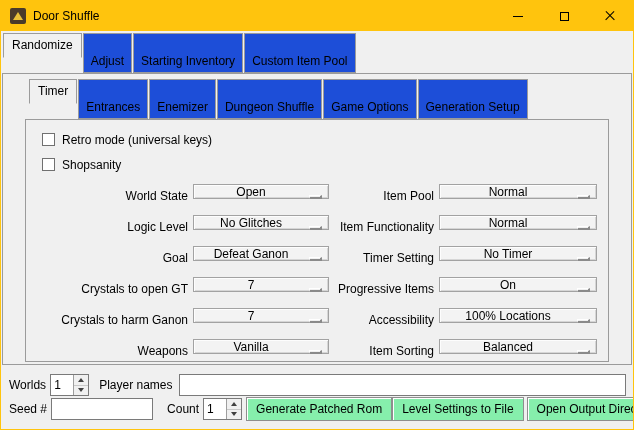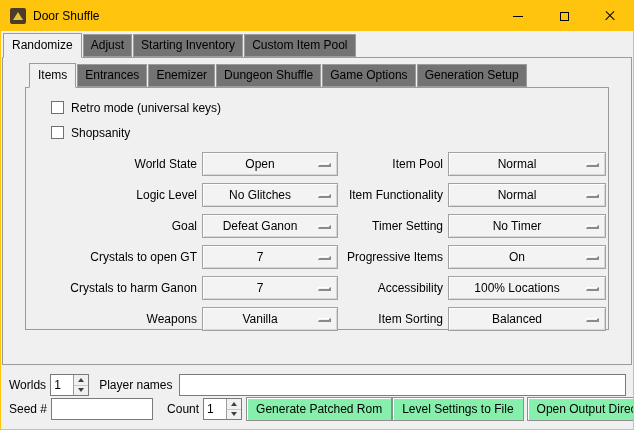--- a/index.html
+++ b/index.html
@@ -46,26 +46,26 @@
   .glyph-close { position:relative; width:12px; height:12px; }
   .glyph-close::before, .glyph-close::after {
     content:""; position:absolute; left:0; top:5px;
     width:12px; height:1.4px; background:#000;
   }
   .glyph-close::before { transform:rotate(45deg); }
   .glyph-close::after  { transform:rotate(-45deg); }
 
   
   .main { flex:1; display:flex; flex-direction:column; }
-  .tabs { display:flex; align-items:center; position:relative; z-index:2; }
+  .tabs { display:flex; align-items:flex-start; position:relative; z-index:2; }
   .outer-tabs { margin:2px 0 0 2px; }
   .inner-tabs { margin:5px 0 0 26px; }
   .tab {
-    padding:3px 7px 4px 7px;
-    background:#737373;
+    padding:20px 7px 4px 7px;
+    background:#1d4ed8;
     border:1px solid #9b9b9b;
     margin-right:1px;
     white-space:nowrap;
     cursor:pointer;
   }
   .tab.active {
     background:#f0f0f0;
     padding:4px 8px 5px 8px;
     border-bottom:1px solid #f0f0f0;
     margin-bottom:-1px;
@@ -77,21 +77,21 @@
     border:1px solid #9b9b9b;
     margin:0 1px;
     position:relative; z-index:1;
     display:flex; flex-direction:column;
   }
   .inner-pane {
     margin:0 22px;
     border:1px solid #9b9b9b;
     height:243px;
     background:#f0f0f0;
-    padding:7px 0 0 21px;
+    padding:7px 0 0 12px;
     position:relative; z-index:1;
   }
 
   
   .checkbox-row {
     display:flex; align-items:center;
     height:25px; padding-left:4px;
     cursor:pointer;
   }
   .checkbox-box {
@@ -108,21 +108,21 @@
     grid-template-columns:150px 136px 100px 158px;
     column-gap:5px;
     row-gap:7px;
   }
   .opt-label {
     text-align:right;
     line-height:24px;
     white-space:nowrap;
   }
   .dropdown {
-    height:24px;
+    height:15px;
     background:#f3f3f3;
     border:1px solid #a2a2a2;
     box-shadow: inset 1px 1px 0 #fdfdfd, inset -1px -1px 0 #d6d6d6;
     display:flex; align-items:center; justify-content:center;
     position:relative;
     padding-right:20px;
     cursor:pointer;
   }
   .dropdown .dd-value { white-space:nowrap; }
   .dd-indicator {
@@ -217,21 +217,21 @@
     <div class="tabs outer-tabs">
       <div class="tab active">Randomize</div>
       <div class="tab">Adjust</div>
       <div class="tab">Starting Inventory</div>
       <div class="tab">Custom Item Pool</div>
     </div>
 
     <div class="outer-pane">
 
       <div class="tabs inner-tabs">
-        <div class="tab active">Items</div>
+        <div class="tab active">Timer</div>
         <div class="tab">Entrances</div>
         <div class="tab">Enemizer</div>
         <div class="tab">Dungeon Shuffle</div>
         <div class="tab">Game Options</div>
         <div class="tab">Generation Setup</div>
       </div>
 
       <div class="inner-pane">
 
         <div class="checkbox-row">

